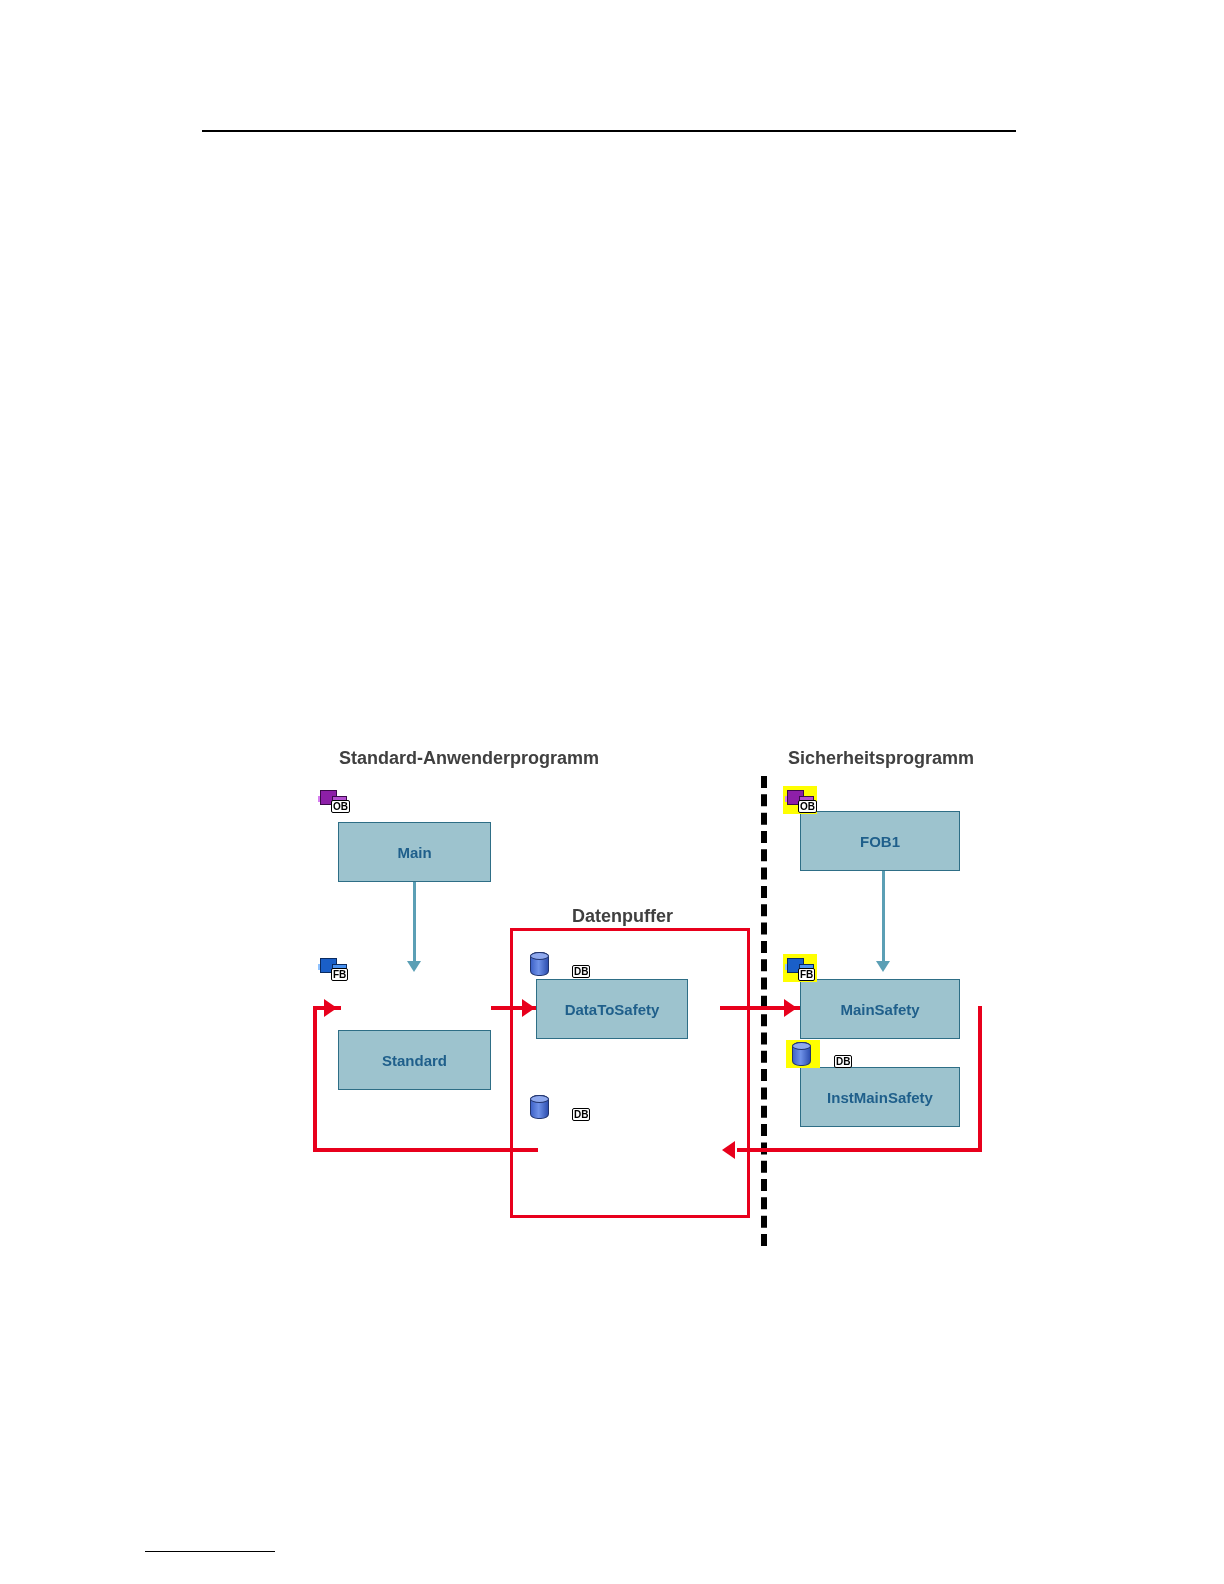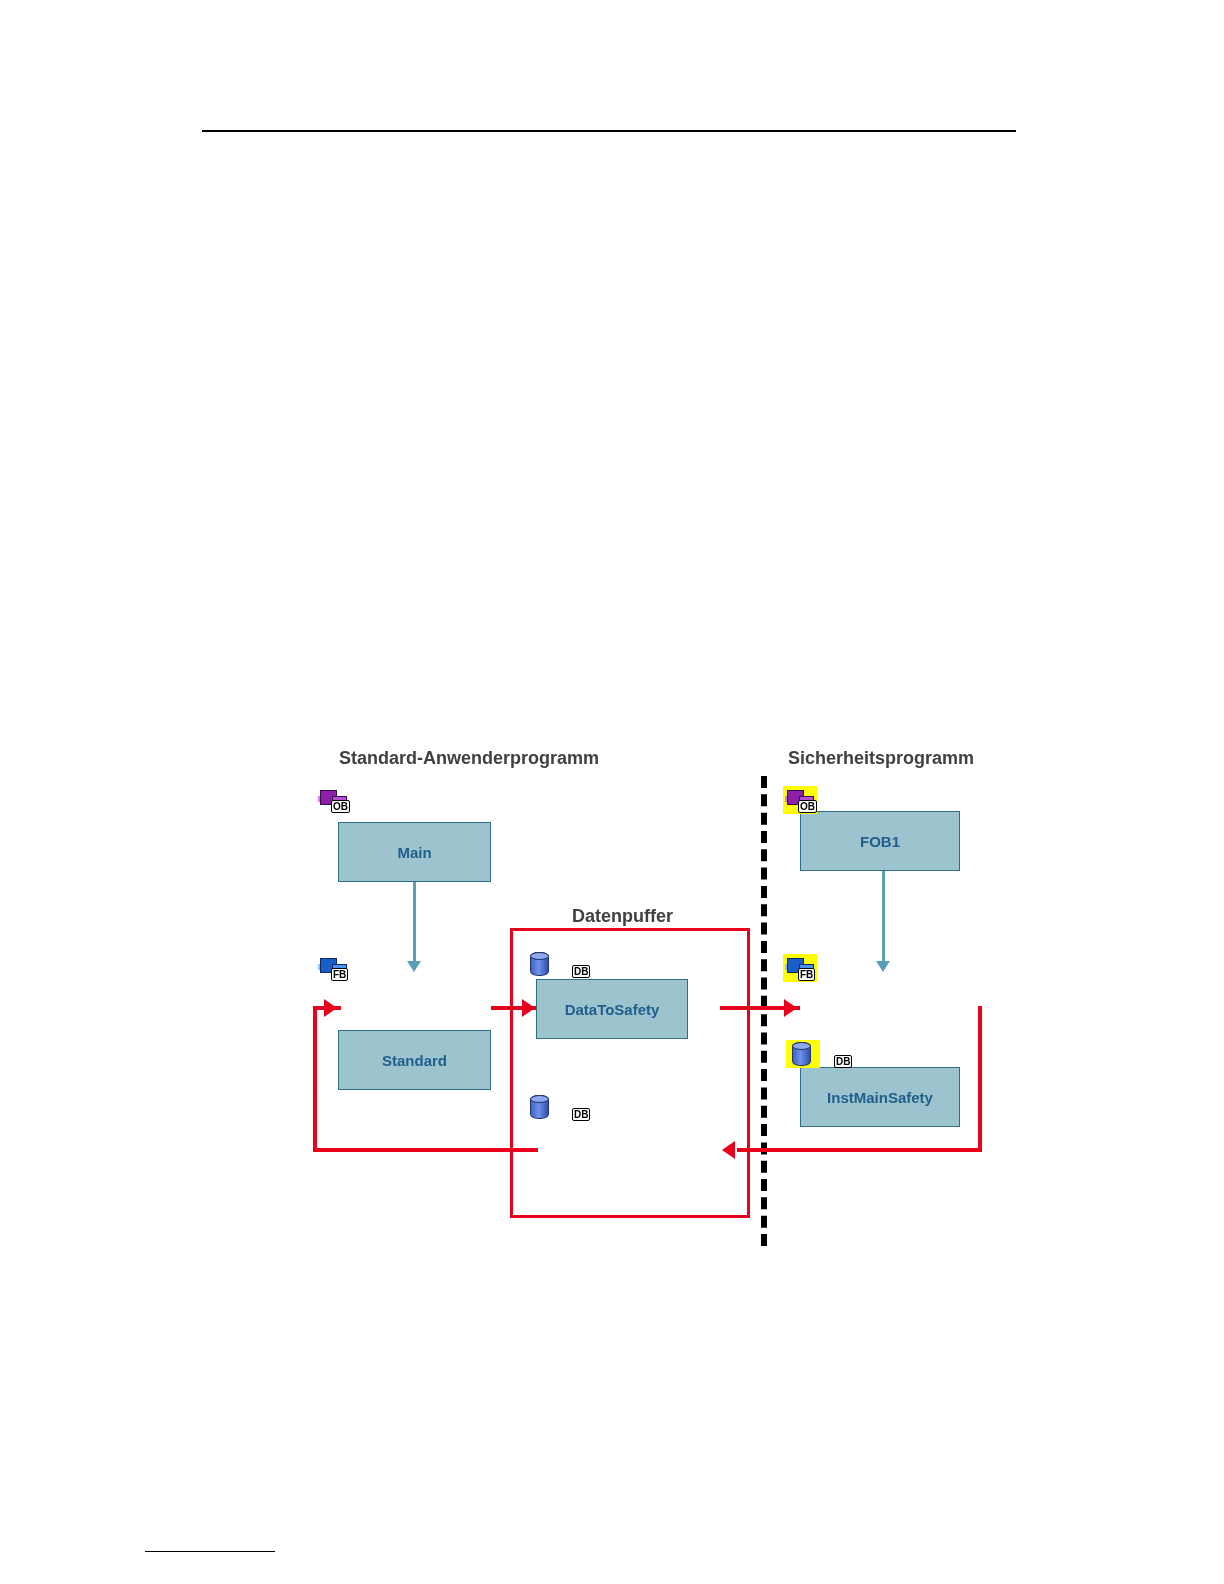--- a/index.html
+++ b/index.html
@@ -271,20 +271,23 @@
     <span class="label">FOB1</span>
   </div>
   <div class="icon icon-ob" id="icon-fob1-ob">
     <span class="hl"></span>
     <span class="blk-c"></span>
       <span class="blk-a"></span>
       <span class="blk-b"></span>
     <span class="tag">OB</span>
   </div>
 
+  <div class="node" id="node-mainsafety">
+    <span class="label">MainSafety</span>
+  </div>
   <div class="icon icon-fb" id="icon-mainsafety-fb">
     <span class="hl"></span>
     <span class="blk-c"></span>
       <span class="blk-a"></span>
       <span class="blk-b"></span>
     <span class="tag">FB</span>
   </div>
 
   <div class="node" id="node-instmainsafety">
     <span class="label">InstMainSafety</span>

